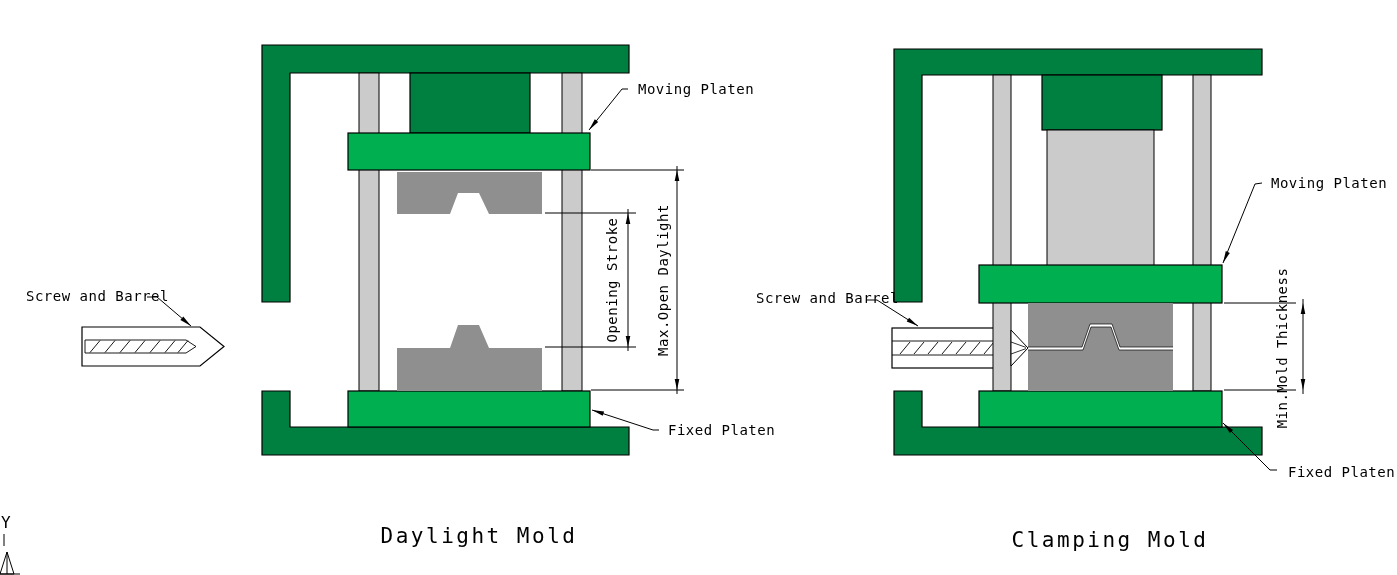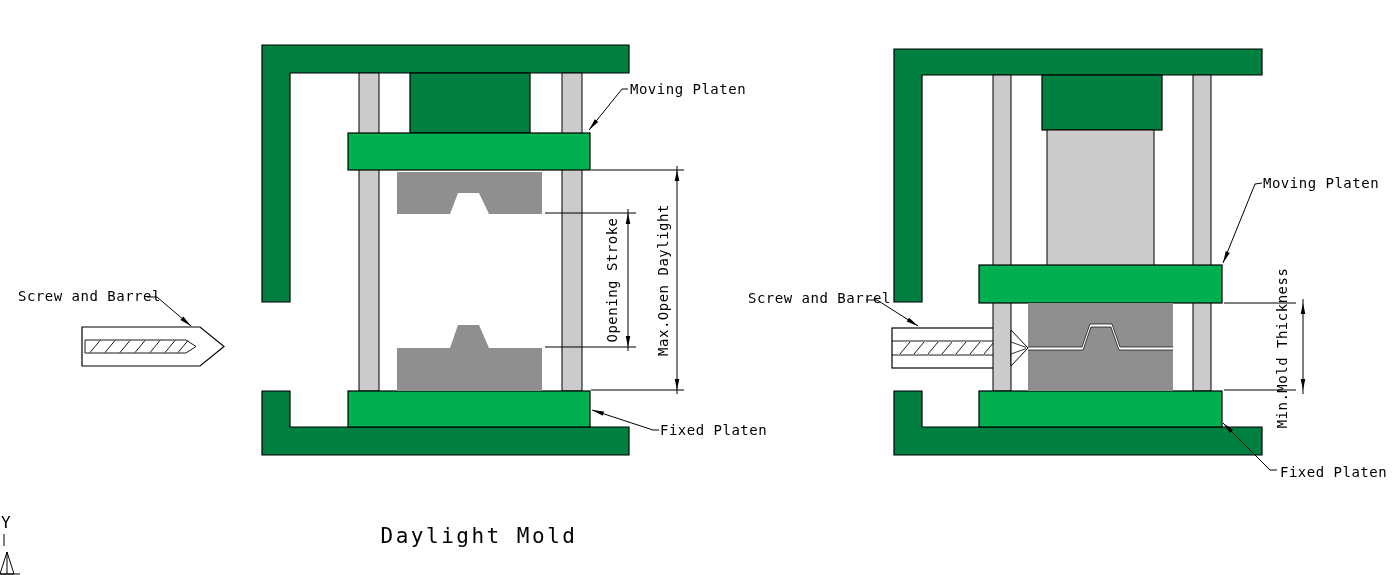--- a/index.html
+++ b/index.html
@@ -3,21 +3,21 @@
 <meta charset="utf-8">
 <style>
   html,body{margin:0;padding:0;background:#fff;}
   .stage{
     position:relative;width:1397px;height:575px;background:#ffffff;overflow:hidden;
     font-family:"DejaVu Sans Mono","Liberation Mono",monospace;color:#000;
   }
   .stage svg{position:absolute;left:0;top:0;}
   .lbl{
     position:absolute;font-size:14px;line-height:14px;white-space:nowrap;
-    letter-spacing:0.5px;color:#000;
+    letter-spacing:0.5px;color:#000;margin-left:8px;
   }
   .vlbl{
     position:absolute;font-size:14px;line-height:14px;white-space:nowrap;
     letter-spacing:0.5px;color:#000;transform:translate(-50%,-50%) rotate(-90deg);
   }
   .title{
     position:absolute;font-size:21px;line-height:22px;white-space:nowrap;
     letter-spacing:2.5px;color:#000;transform:translateX(-50%);
   }
   .ucs-y{position:absolute;left:1px;top:515px;font-size:16px;line-height:16px;}
@@ -163,15 +163,16 @@
   <div class="lbl" id="lbl-sb-left">Screw and Barrel</div>
   <div class="vlbl" id="lbl-os">Opening Stroke</div>
   <div class="vlbl" id="lbl-mod">Max.Open Daylight</div>
 
   <div class="lbl" id="lbl-mp-right">Moving Platen</div>
   <div class="lbl" id="lbl-fp-right">Fixed Platen</div>
   <div class="lbl" id="lbl-sb-right">Screw and Barrel</div>
   <div class="vlbl" id="lbl-mmt">Min.Mold Thickness</div>
 
   <div class="title" id="title-left">Daylight Mold</div>
+  <div class="title" id="title-right">Clamping Mold</div>
 
   <div class="ucs-y">Y</div>
 </div>
 
 </body></html>

